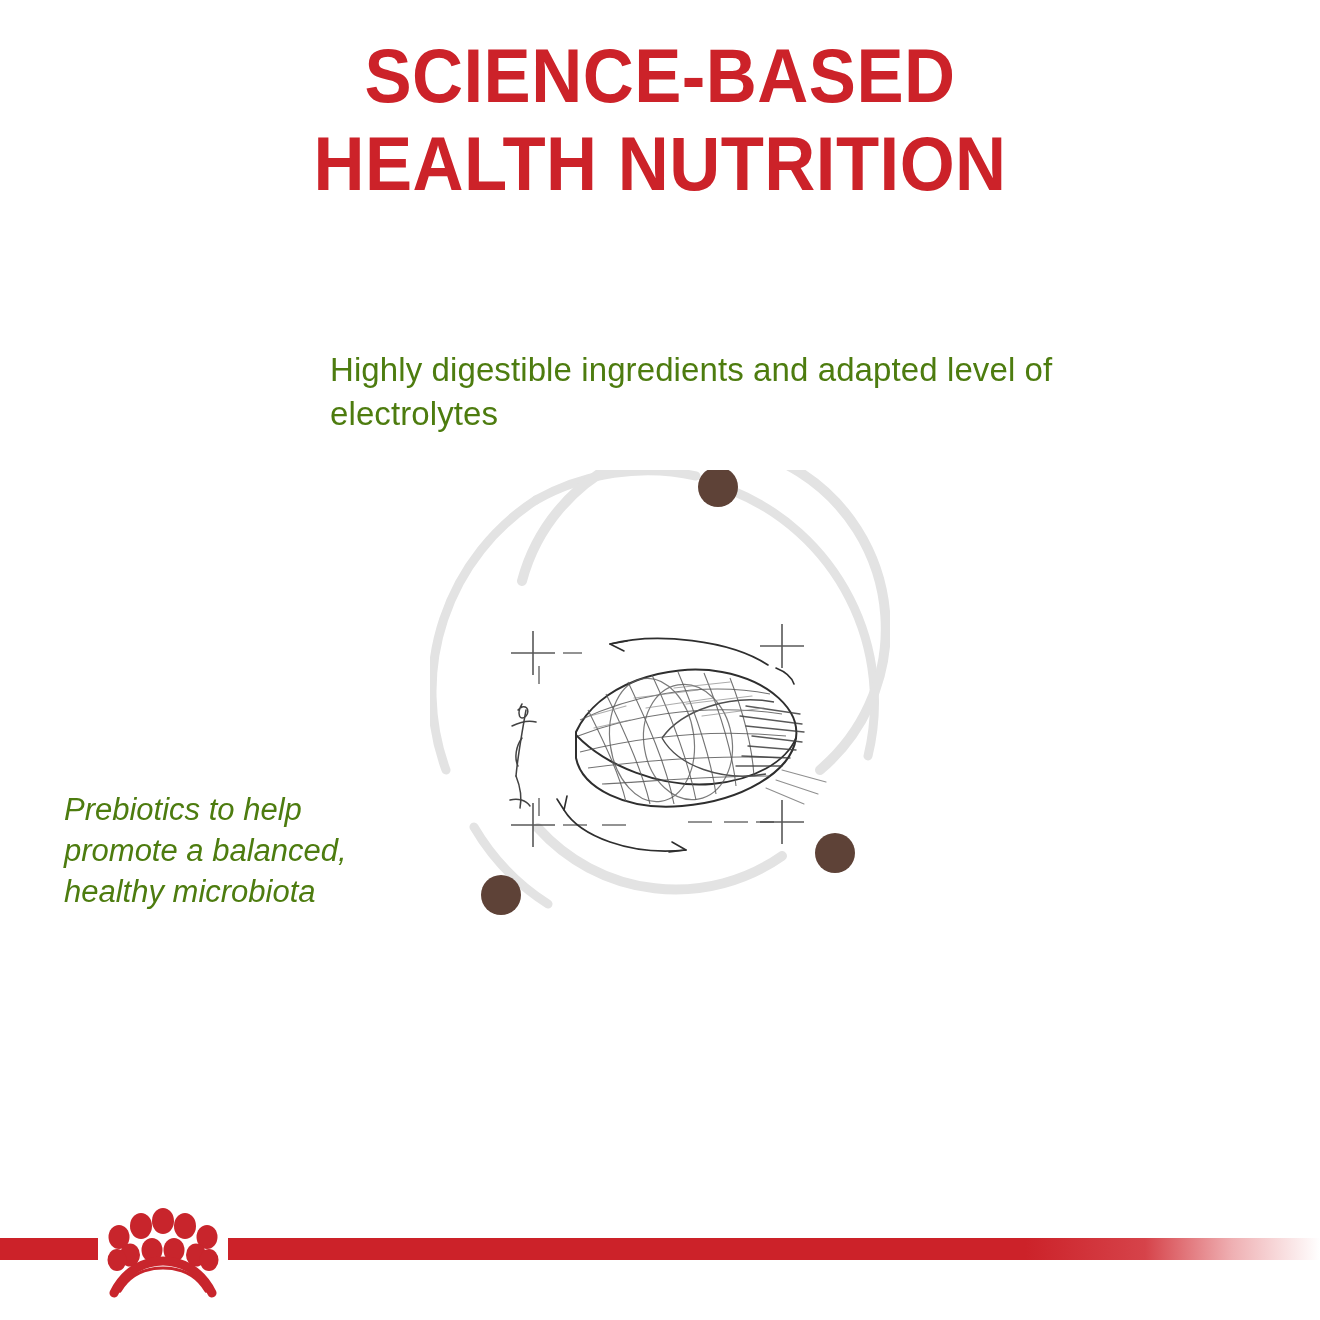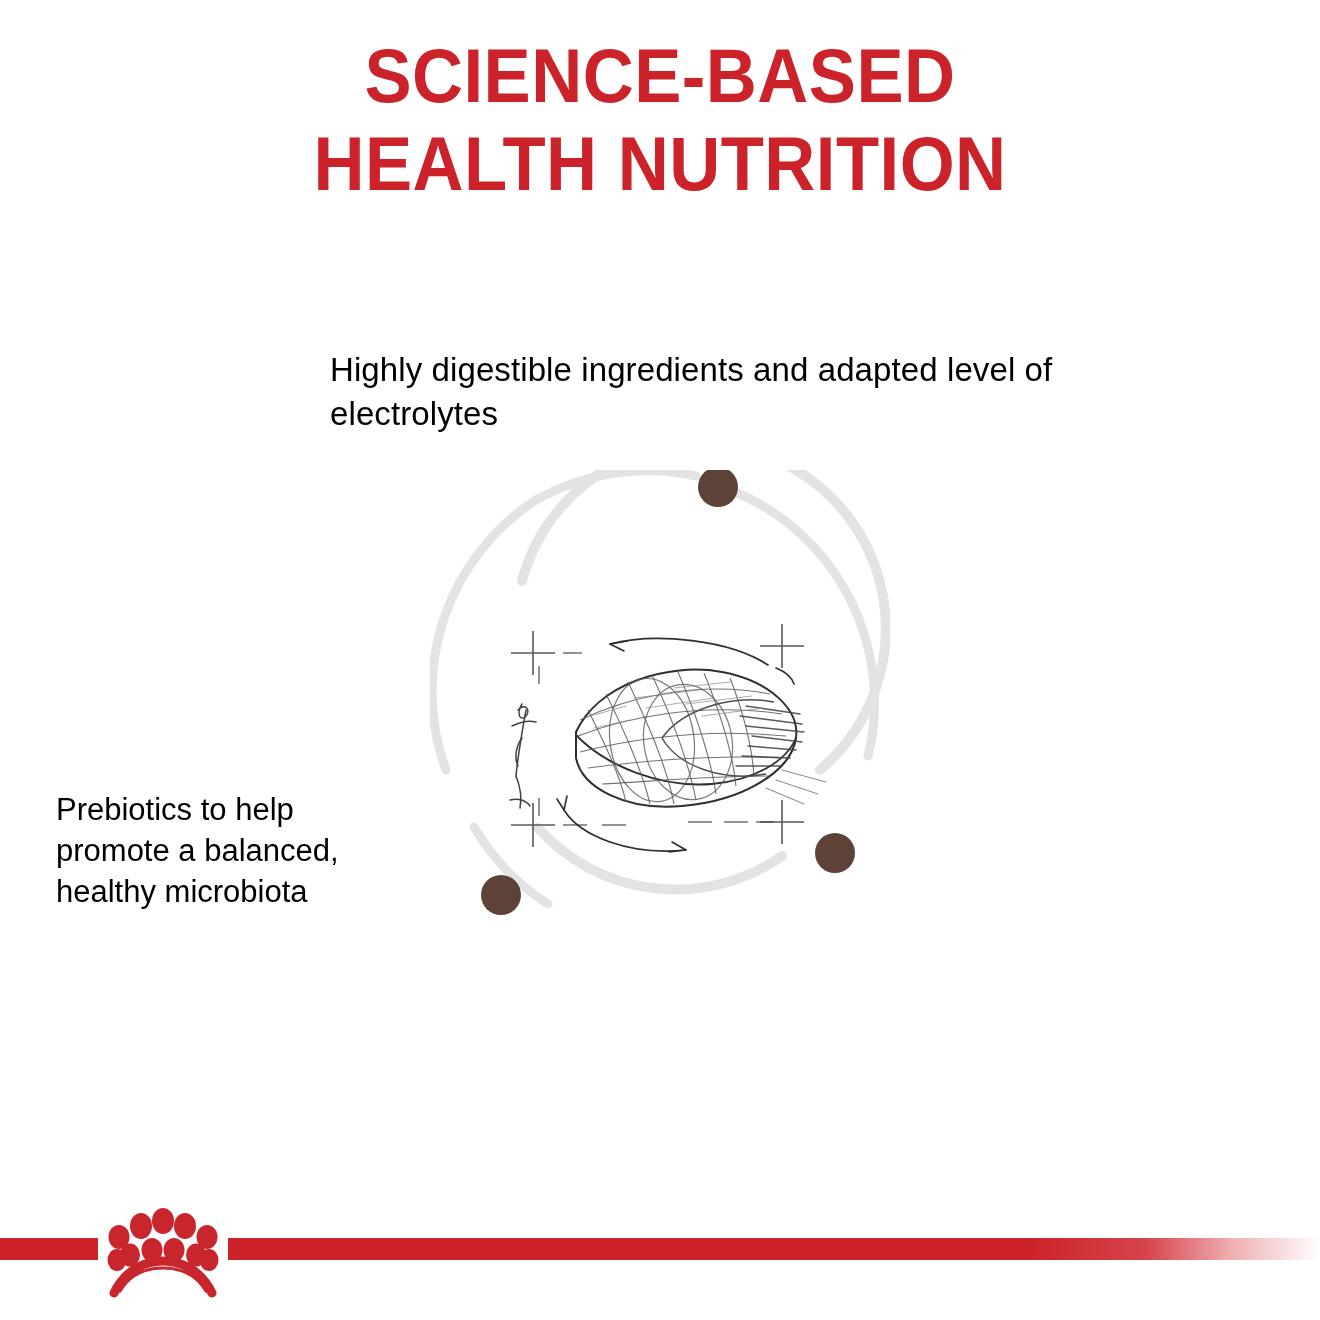--- a/index.html
+++ b/index.html
@@ -39,41 +39,42 @@
     line-height: 88px;
     letter-spacing: 0.5px;
     transform: scaleX(0.93);
     transform-origin: center center;
     white-space: nowrap;
   }
 
   
   .callout {
     position: absolute;
-    color: #000000;
+    color: #4d7c0f;
     font-family: "Liberation Sans", sans-serif;
     font-size: 31px;
     line-height: 41px;
     font-weight: normal;
   }
   .callout.narrow-face {
     font-family: "Liberation Sans Narrow", "Liberation Sans", sans-serif;
     font-size: 33px;
     line-height: 44px;
     letter-spacing: 0.1px;
   }
   #callout-top {
     left: 330px;
     top: 348px;
     width: 760px;
   }
   #callout-left {
-    left: 56px;
+    left: 64px;
     top: 789px;
     width: 330px;
+    font-style: italic;
   }
   #callout-right {
     left: 869px;
     top: 869px;
     width: 270px;
   }
 
   
   #diagram {
     position: absolute;

